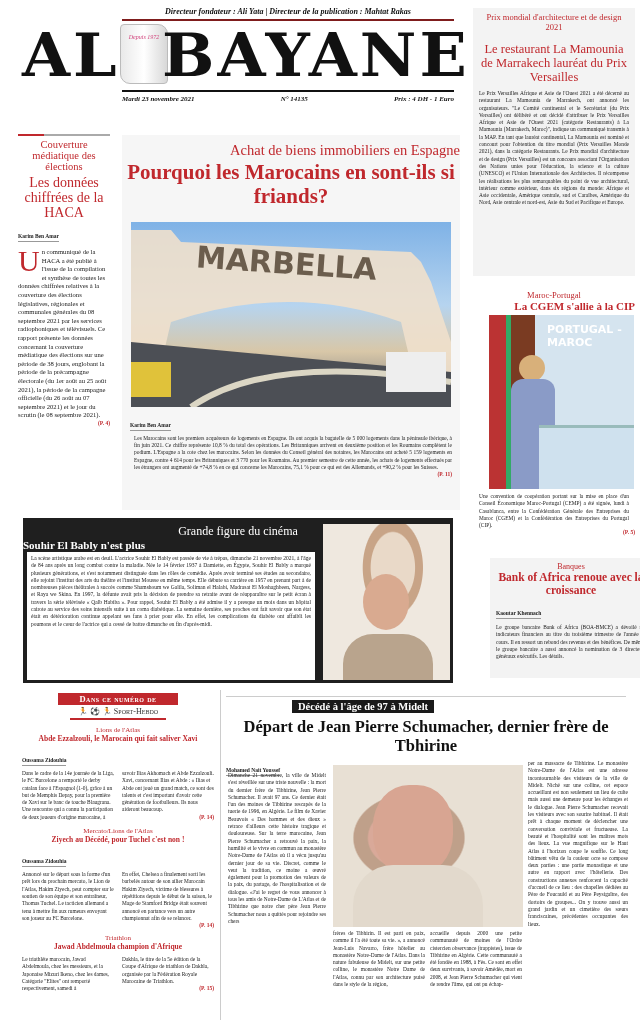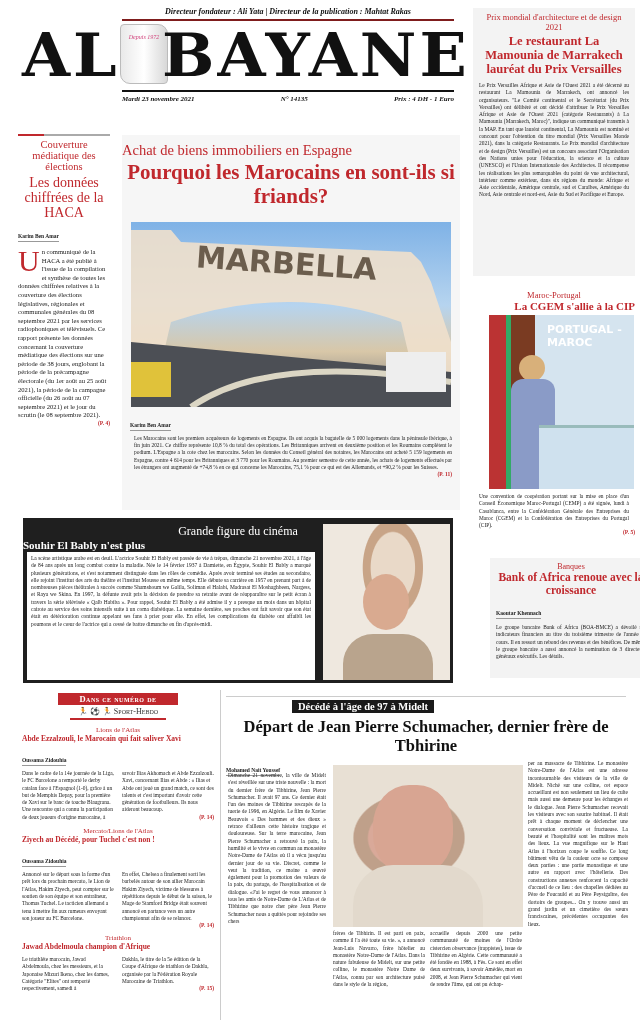--- a/index.html
+++ b/index.html
@@ -14,30 +14,30 @@
 .logo{left:20px;top:24px;width:435px;height:64px;font-family:"DejaVu Serif",serif;font-weight:900;font-size:62px;letter-spacing:3px;line-height:64px;transform:scaleY(0.95)}
 .logo-al{left:22px;top:24px}
 .logo-bayane{left:162px;top:24px}
 .scroll{left:120px;top:24px;width:48px;height:60px;background:linear-gradient(90deg,#e9e9e9,#fff,#d8d8d8);border:1px solid #bbb;border-radius:4px 10px 4px 10px}
 .scroll span{display:block;font-size:6px;color:#d0407a;font-style:italic;text-align:center;margin-top:8px;line-height:8px}
 .date-row{left:122px;top:90px;width:332px;border-top:2px solid #111;padding-top:3px;font-size:7px;font-style:italic;font-weight:bold;display:flex;justify-content:space-between}
 
 .box-grey{background:#f3f3f3}
 .rt1{left:473px;top:8px;width:162px;height:268px;padding:4px 6px}
 .rt1 .kicker{font-size:8.5px;text-align:center;line-height:10px}
-.rt1 .title{font-size:12.5px;font-weight:bold;text-align:center;line-height:14px;margin:2px 0 6px}
+.rt1 .title{font-size:12.5px;font-weight:normal;text-align:center;line-height:14px;margin:10px 0 6px}
 
 .haca{left:18px;top:134px;width:92px}
 .haca .bar{height:4px;background:linear-gradient(90deg,#c0282d 0 26px,#aaa 26px);margin-bottom:3px;height:2px}
 .haca .kicker{font-size:10.5px;text-align:center;line-height:11px}
 .haca .title{font-size:14px;font-weight:normal;text-align:center;line-height:15px;margin:3px 0 4px}
 .dropcap{float:left;font-size:30px;line-height:26px;color:#c0282d;margin-right:2px}
 
 .main-box{left:122px;top:135px;width:338px;height:375px;background:#f6f6f6}
-.main-kicker{left:122px;top:142px;width:338px;text-align:left;font-size:14.5px}
+.main-kicker{left:122px;top:142px;width:338px;text-align:right;font-size:14.5px}
 .main-title{left:122px;top:160px;width:338px;text-align:center;font-size:21px;font-weight:bold;line-height:24px}
 .marbella{left:131px;top:222px;width:320px;height:185px;overflow:hidden;background:linear-gradient(180deg,#7fb2e6 0%,#b6d4ef 45%,#d8c7a8 70%,#6a6f78 100%)}
 .main-byline{left:130px;top:413px}
 .main-text{left:134px;top:435px;width:318px;font-size:5.3px;line-height:7px}
 
 .cgem{left:473px;top:290px;width:162px}
 .cgem .kicker{font-size:8.5px;text-align:center}
 .cgem .title{font-size:11px;font-weight:bold;text-align:right;margin-bottom:3px}
 .cgem-photo{width:145px;height:174px;margin-left:16px;background:linear-gradient(90deg,#b33 0 12%,#3a6 12% 15%,#7a3b22 15% 32%,#d5e4ef 32%);position:relative;overflow:hidden}
 
@@ -49,21 +49,21 @@
 
 .boa{left:490px;top:558px;width:162px;height:120px;padding:4px 6px}
 .boa .kicker{font-size:8px;text-align:center}
 .boa .title{font-size:11.5px;font-weight:bold;text-align:center;line-height:13px;margin-bottom:4px}
 
 .sport{left:22px;top:693px;width:192px}
 .sport-banner{margin:0 auto;width:120px;background:#c0282d;color:#fff;font-size:8.5px;font-weight:bold;font-variant:small-caps;text-align:center;padding:1px 0;letter-spacing:.5px}
 .sport-sub{text-align:center;font-size:8px;font-variant:small-caps;color:#333;margin:2px 0 2px}
 .sport-line{height:2px;background:#c0282d;width:96px;margin:0 auto 6px}
 .s-kick{font-size:7px;text-align:center;color:#c0282d}
-.s-title{font-size:7.5px;font-weight:bold;text-align:left;color:#c0282d;margin-bottom:5px}
+.s-title{font-size:7.5px;font-weight:bold;text-align:center;color:#c0282d;margin-bottom:5px}
 .cols2{display:flex;gap:8px}
 .cols2 > div{flex:1}
 .vline{left:220px;top:690px;width:1px;height:330px;background:#ccc}
 
 .schu-hr{left:226px;top:696px;width:400px;height:1px;background:#ccc}
 .schu-kick{left:292px;top:700px;background:#1a1a1a;color:#fff;font-size:10.5px;padding:1px 6px;font-weight:bold}
 .schu-title{left:226px;top:717px;width:400px;text-align:center;font-size:16.5px;font-weight:bold;line-height:19px}
 .schu-photo{left:333px;top:765px;width:190px;height:162px;background:radial-gradient(ellipse at 40% 45%,#d9a999 0 25%,#bfa08a 26% 34%,#e8e0d4 35%),#eae3d9;overflow:hidden}
 </style>
 </head>

